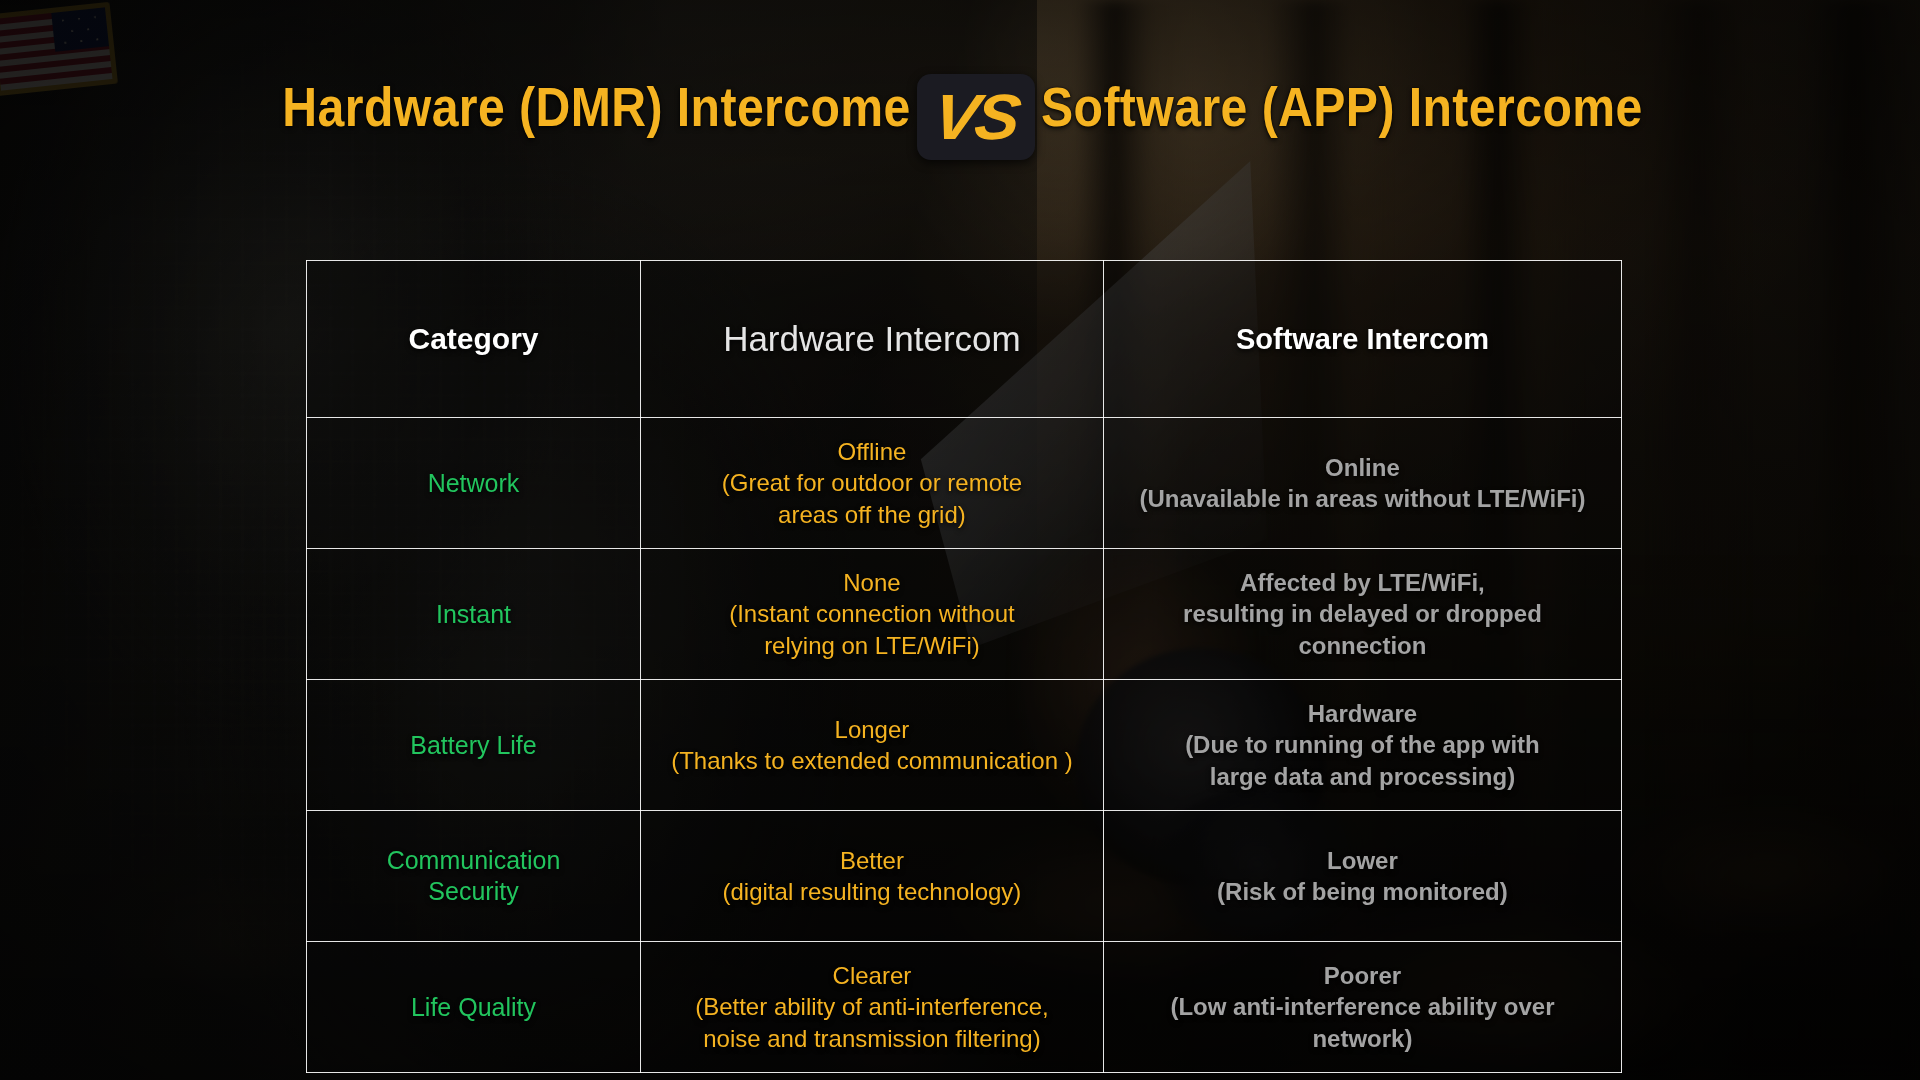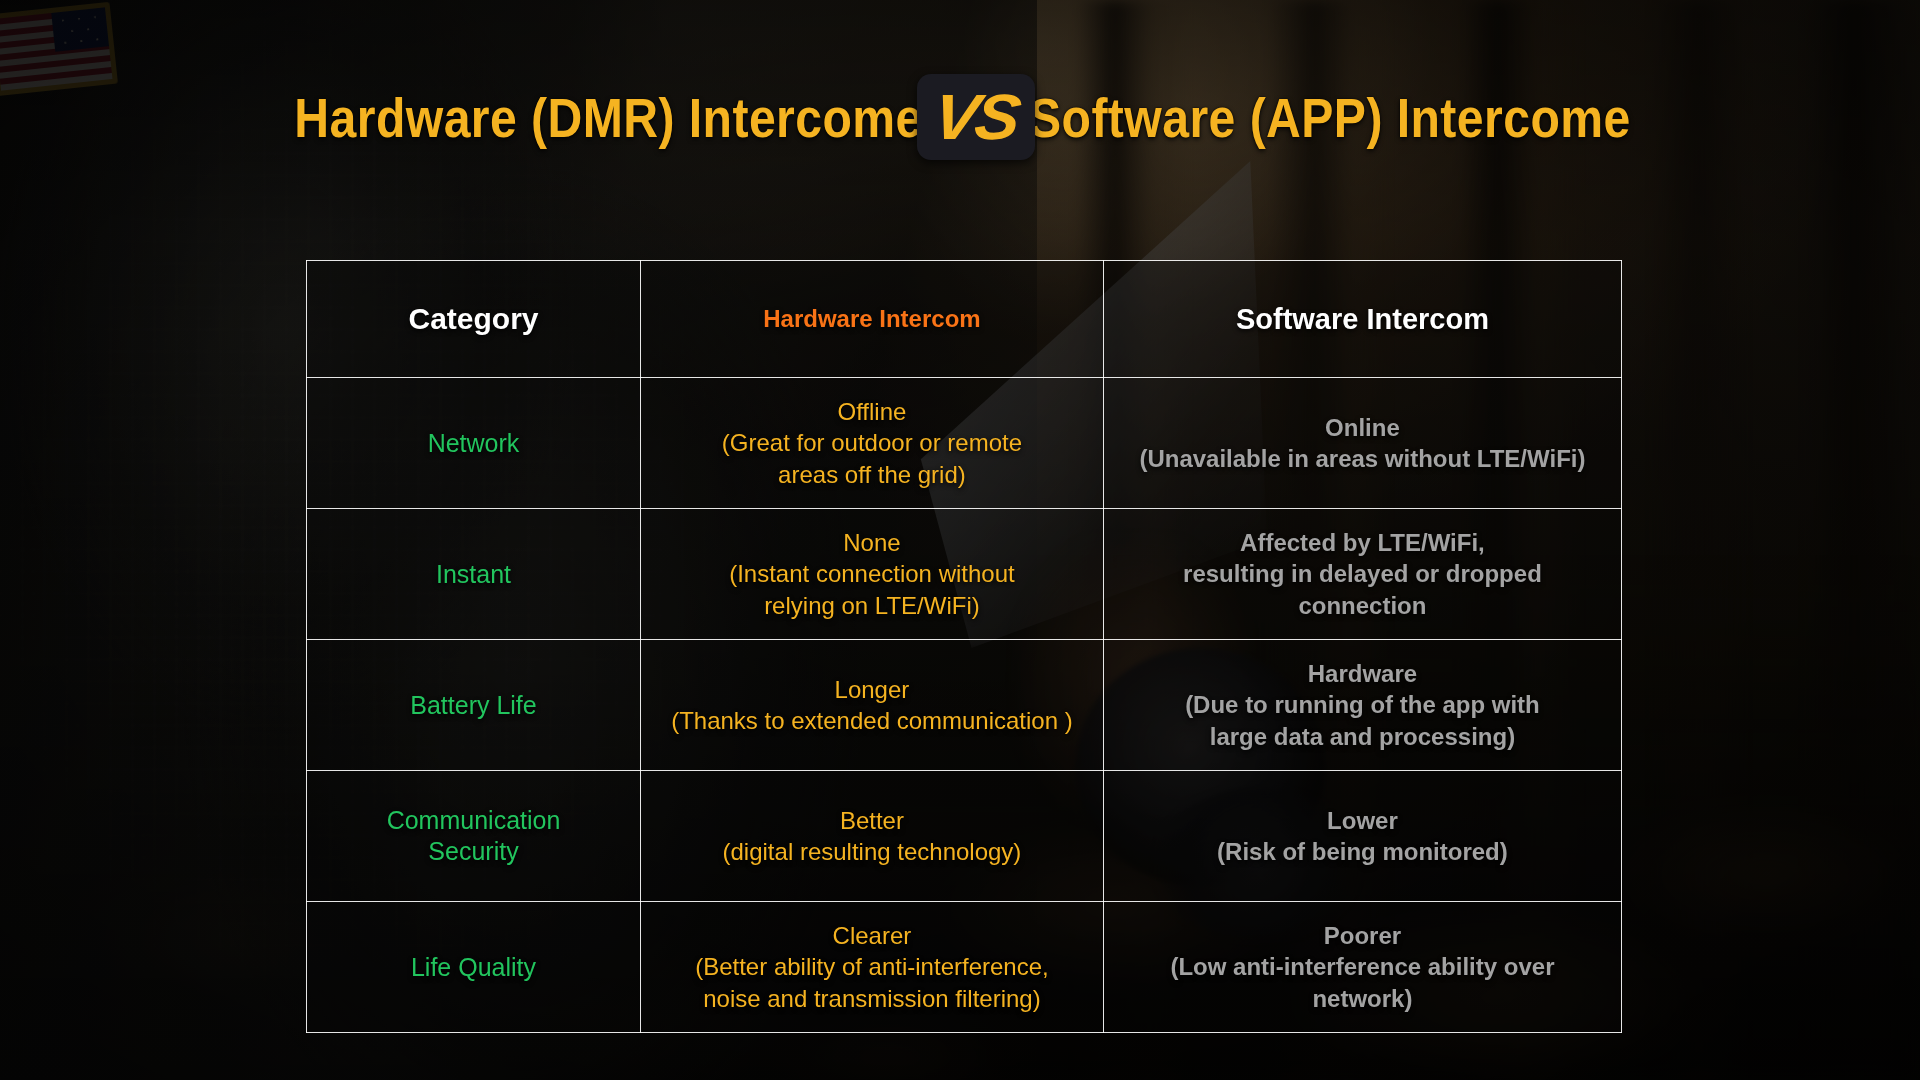--- a/index.html
+++ b/index.html
@@ -160,23 +160,22 @@
       radial-gradient(ellipse 1250px 700px at 50% 50%, rgba(0,0,0,0.15) 0%, rgba(0,0,0,0.55) 100%);
   }
 
   
   .title-row {
     position: absolute;
     left: 0;
     right: 0;
     top: 74px;
     display: flex;
-    align-items: center;
     justify-content: center;
-    gap: 0;
+    gap: 12px;
     z-index: 5;
   }
   .title-text {
     font-family: "Liberation Sans Narrow", "Liberation Sans", sans-serif;
     font-weight: bold;
     font-size: 56px;
     letter-spacing: 0.5px;
     color: #F5B321;
     white-space: nowrap;
     text-shadow: 0 2px 6px rgba(0,0,0,0.85), 0 0 2px rgba(0,0,0,0.9);
@@ -229,34 +228,34 @@
 
   table.cmp th, table.cmp td {
     border: 1px solid rgba(255,255,255,0.90);
     text-align: center;
     vertical-align: middle;
     padding: 10px 14px;
     background: rgba(6,6,6,0.30);
   }
   table.cmp thead th {
     height: 108px;
-    padding: 4px 14px;
+    padding: 24px 14px;
   }
   table.cmp tbody td { height: 110px; }
 
   .h-cat {
     font-size: 30px;
     font-weight: bold;
     color: #ffffff;
     text-shadow: 0 2px 5px rgba(0,0,0,0.9);
   }
   .h-hw {
-    font-size: 24px;
-    font-weight: 700;
-    color: #f97316;
+    font-size: 35px;
+    font-weight: 400;
+    color: #e5e5e5;
     text-shadow: 0 2px 5px rgba(0,0,0,0.9);
   }
   .h-sw {
     font-size: 29px;
     font-weight: 600;
     color: #ffffff;
     text-shadow: 0 2px 5px rgba(0,0,0,0.9);
   }
 
   .cell-cat {

